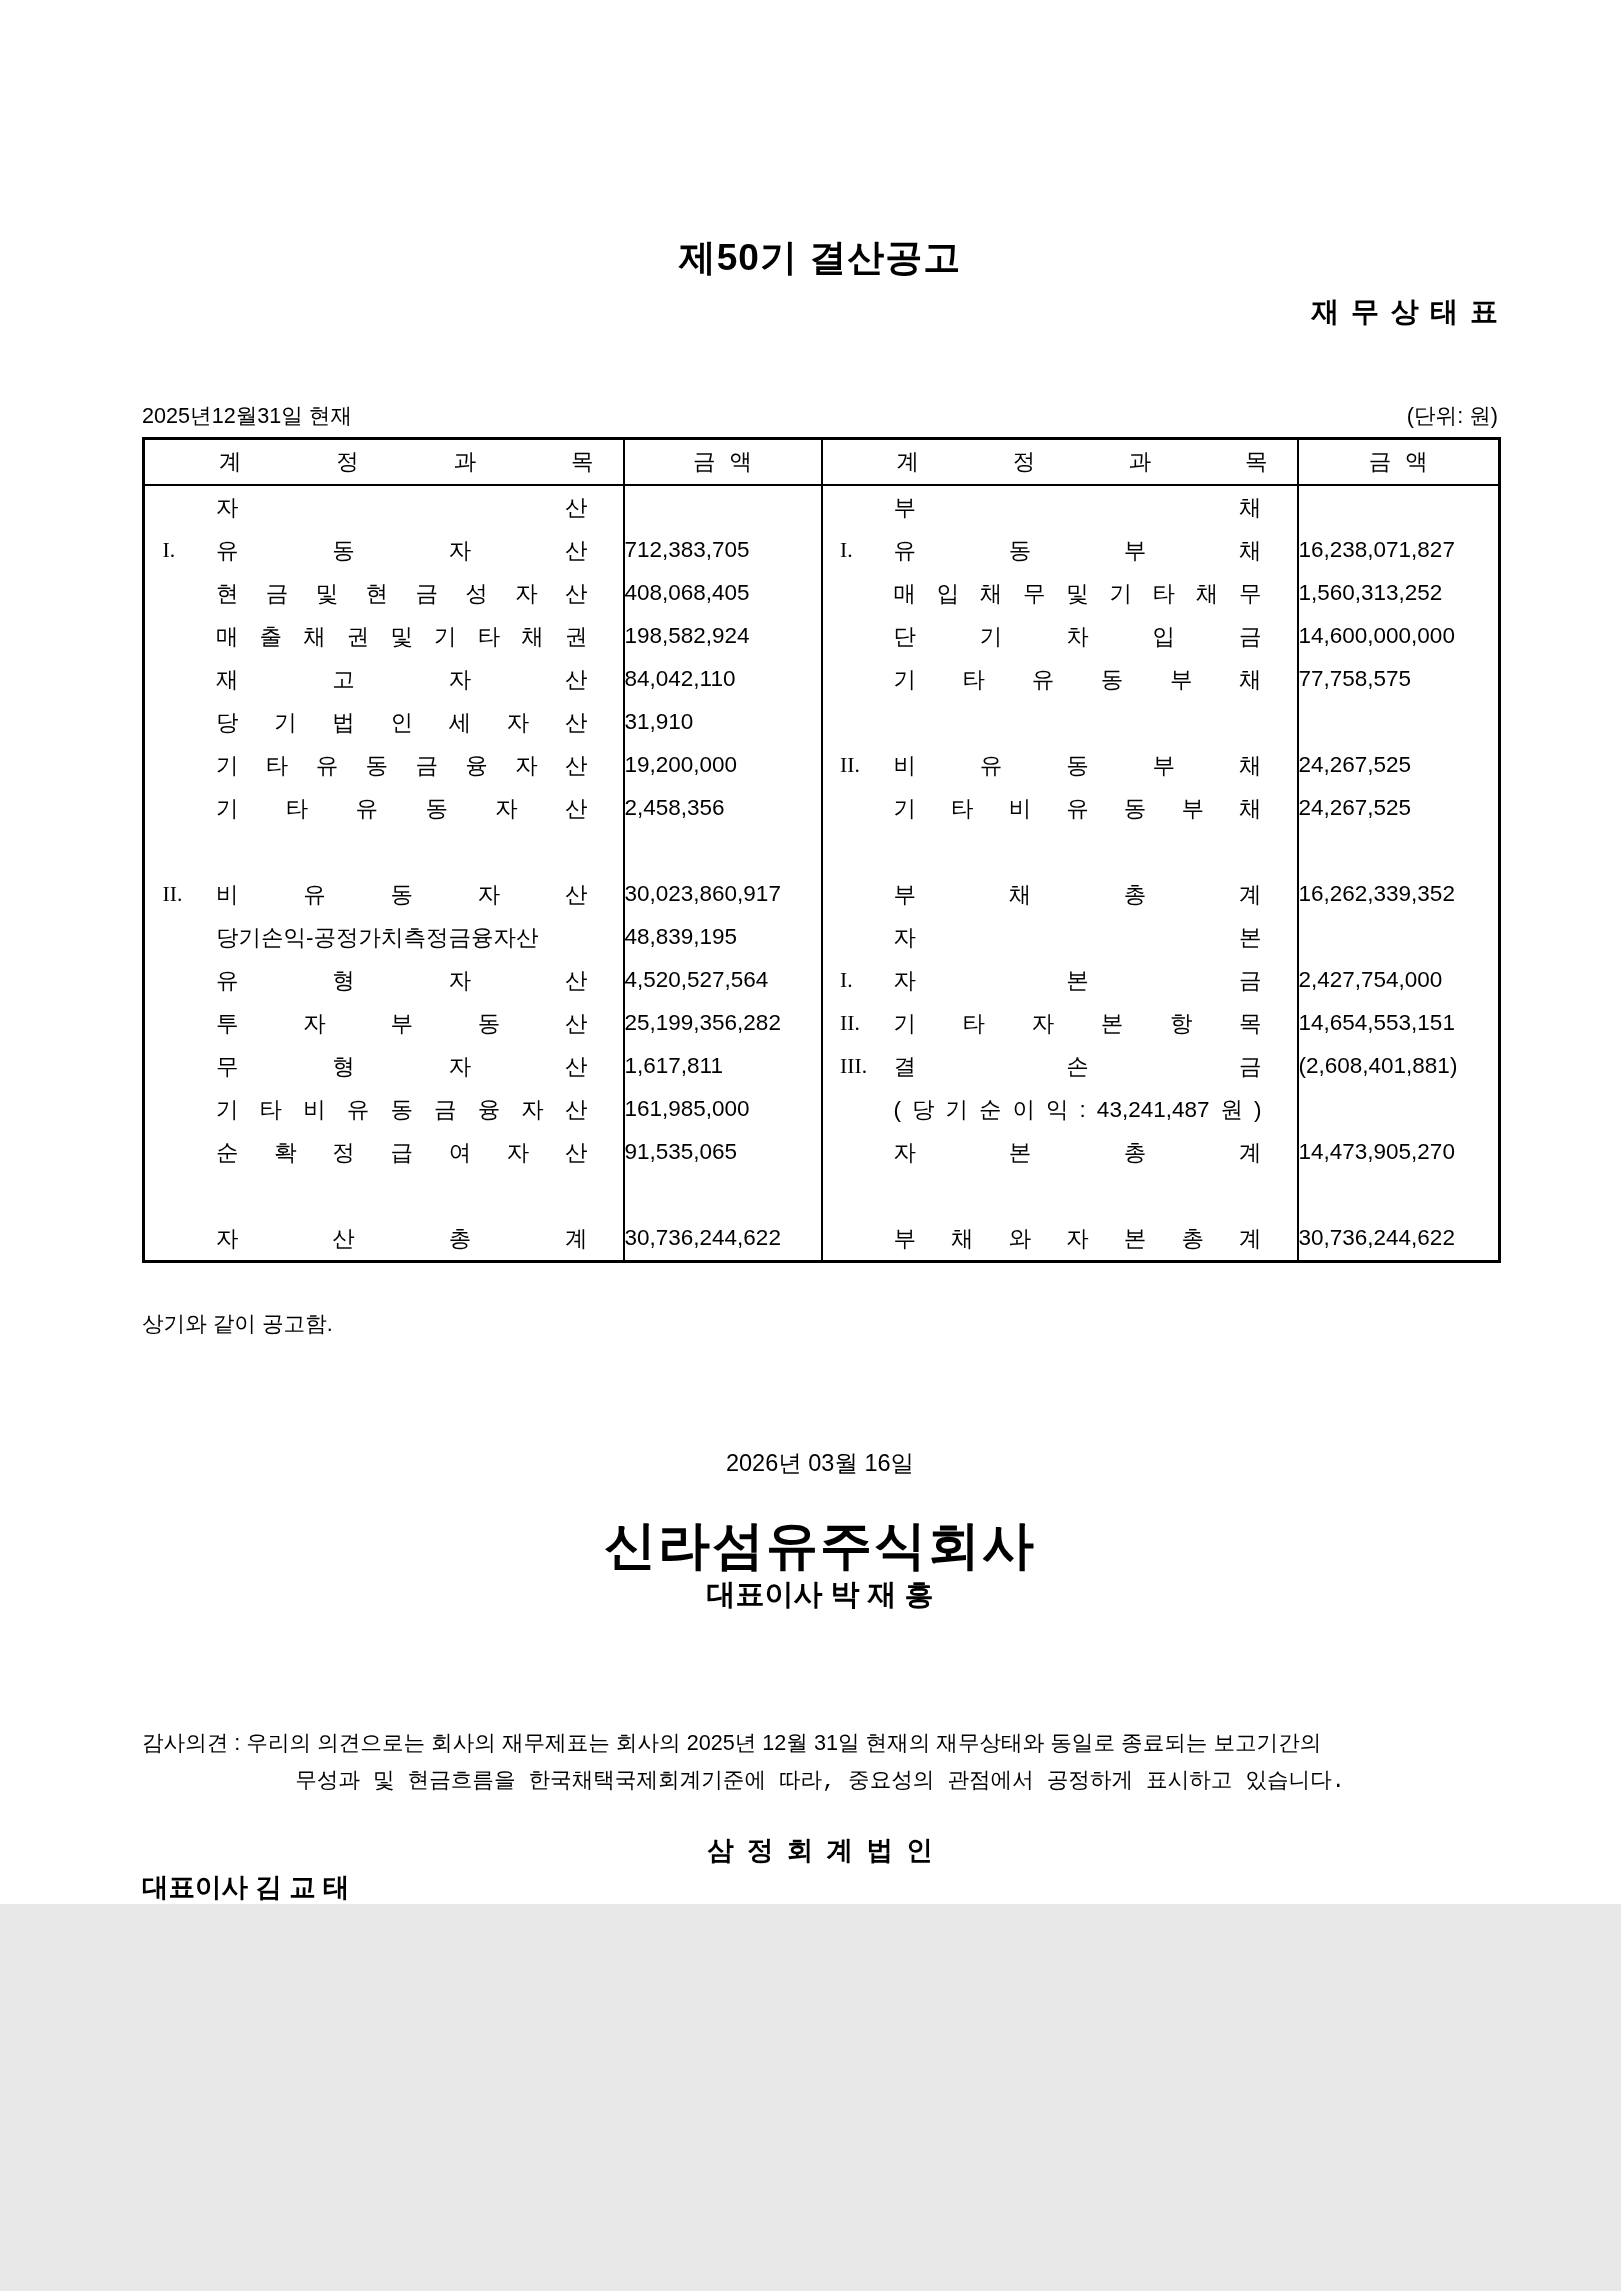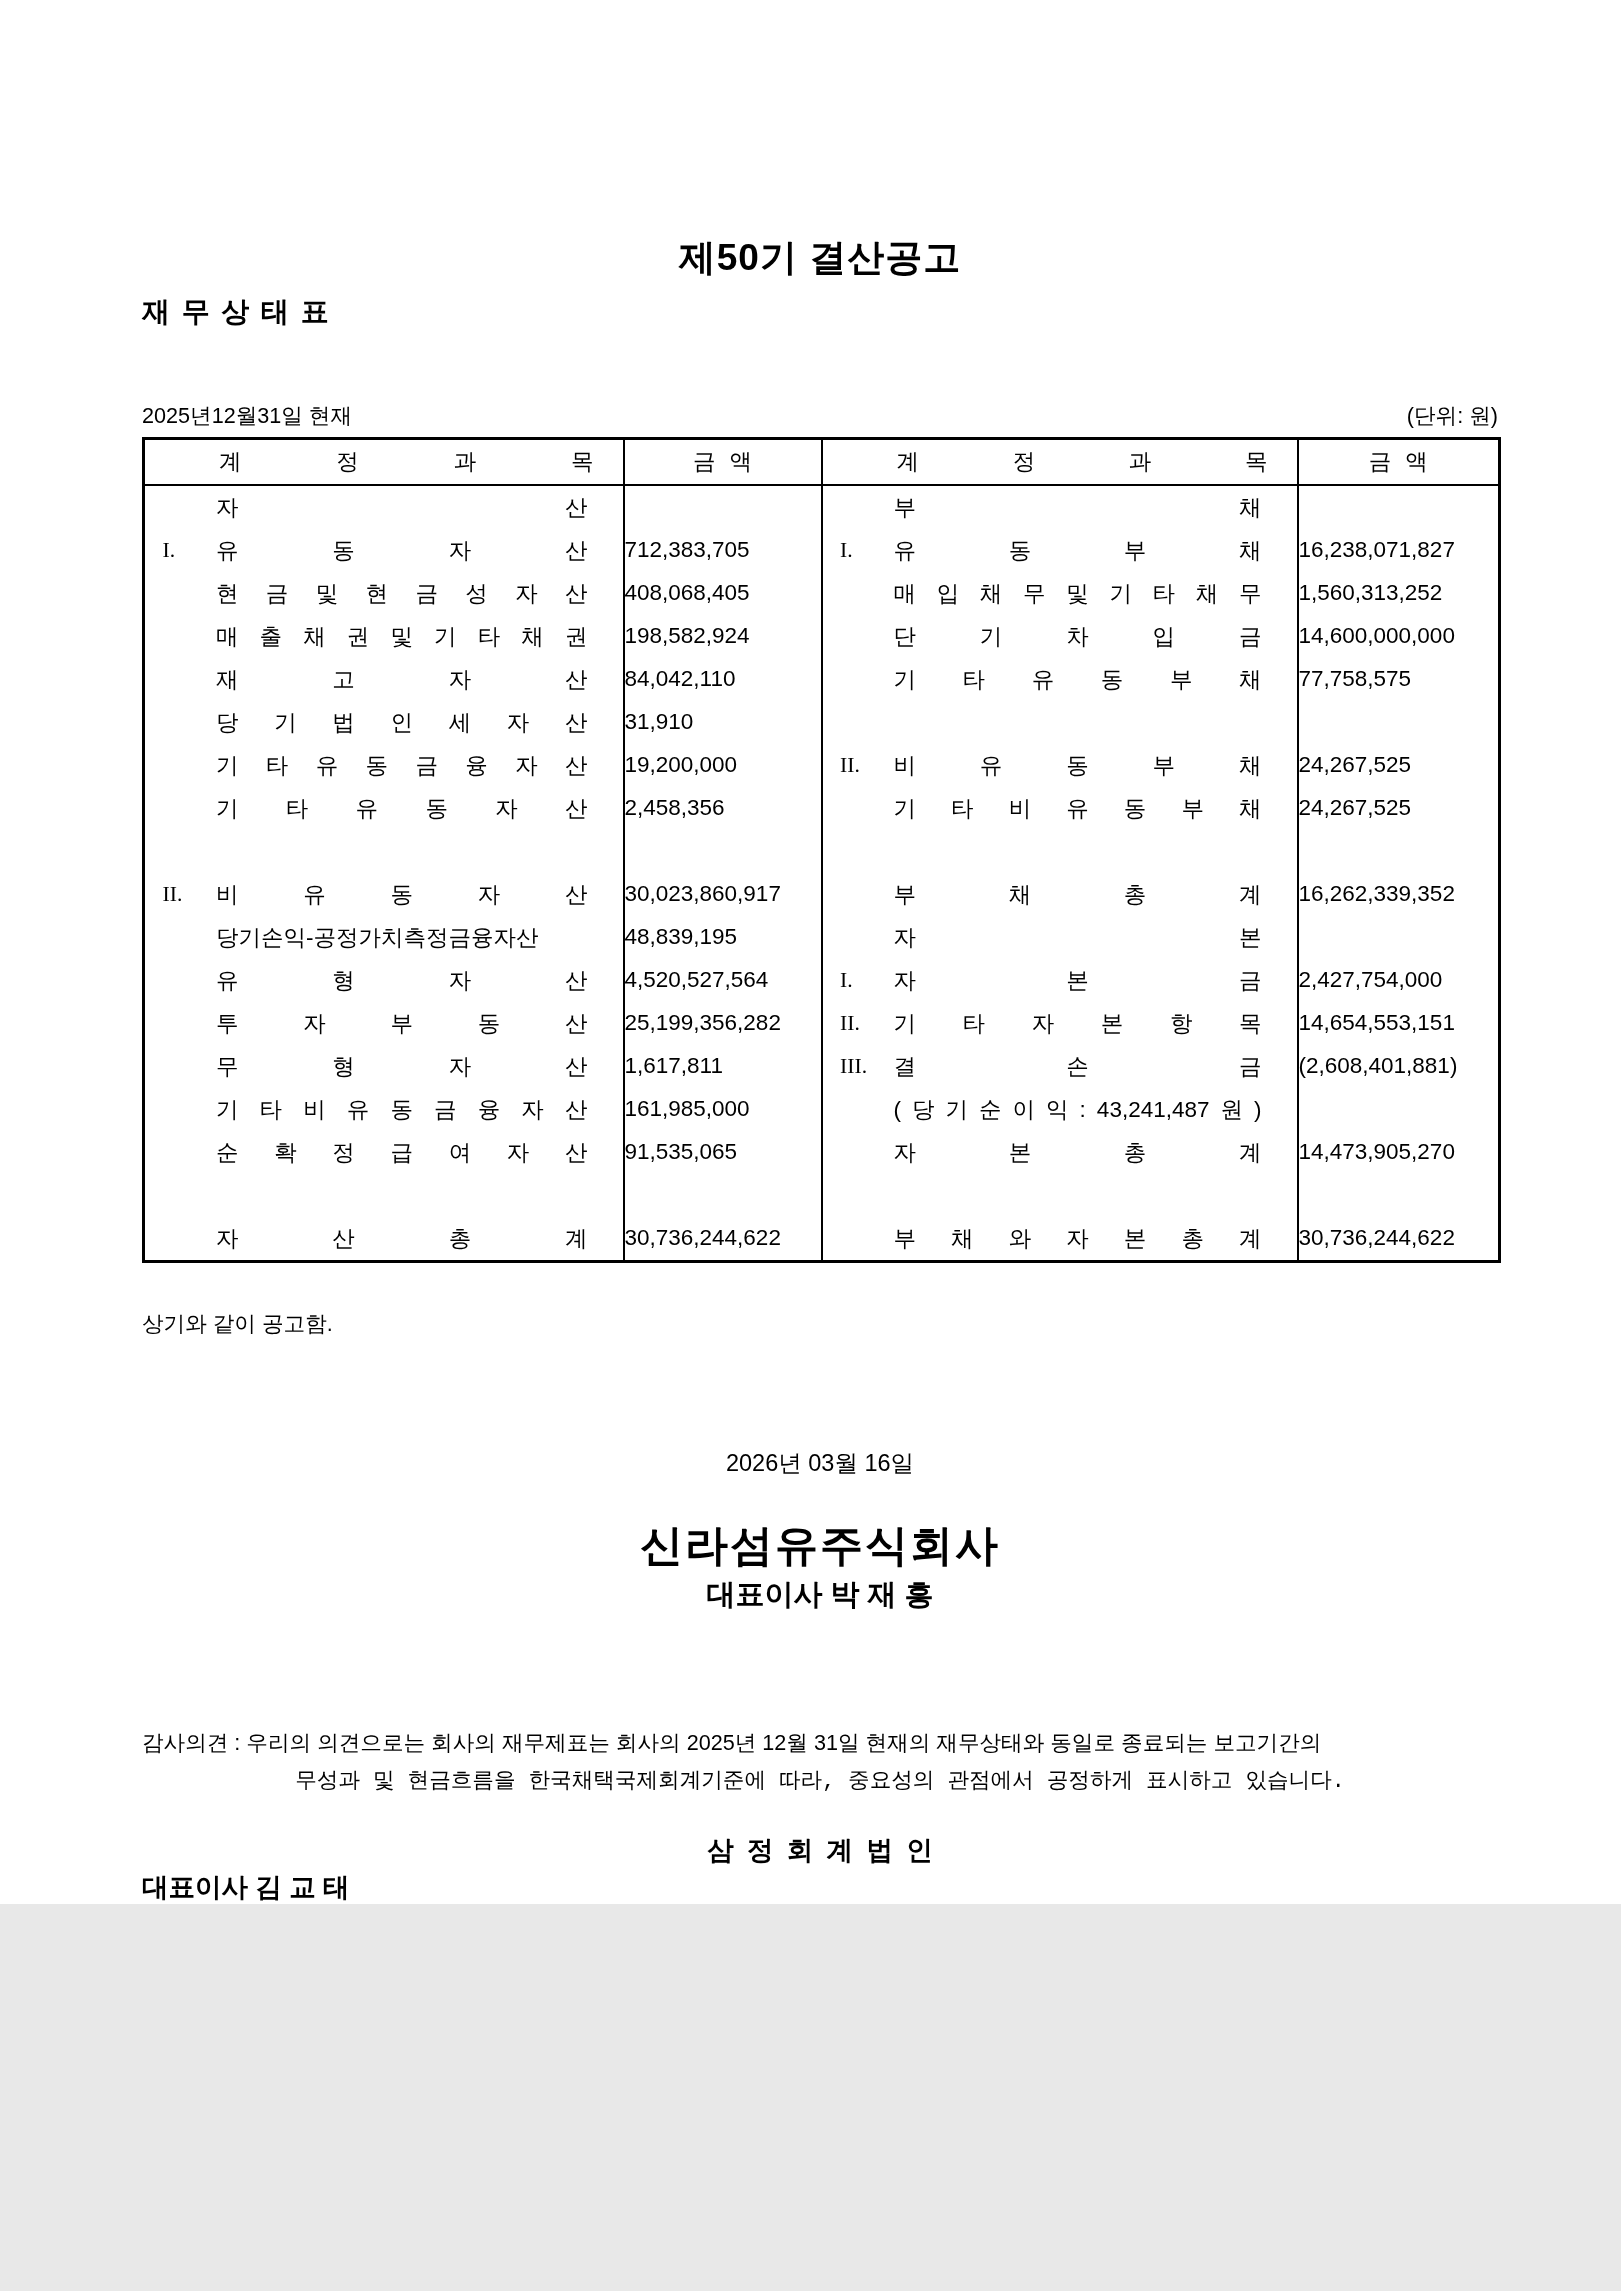--- a/index.html
+++ b/index.html
@@ -18,21 +18,21 @@
   .title{
     margin-top:235px;
     text-align:center;
     font-size:37px;
     line-height:45px;
     font-weight:bold;
     letter-spacing:1px;
   }
   .subtitle{
     margin-top:13.7px;
-    text-align:left;
+    text-align:right;
     font-size:28px;
     line-height:35px;
     font-weight:bold;
     word-spacing:3.9px;
   }
   .meta{
     margin-top:73px;
     margin-bottom:7.8px;
     display:flex;
     justify-content:space-between;
@@ -106,21 +106,21 @@
   }
   .ann-date{
     margin-top:112px;
     text-align:center;
     font-size:23.5px;
     line-height:29px;
   }
   .company{
     margin-top:43px;
     text-align:center;
-    font-size:43px;
+    font-size:52px;
     line-height:49px;
     font-weight:bold;
     letter-spacing:2px;
   }
   .ceo{
     margin-top:5.9px;
     text-align:center;
     font-size:29px;
     line-height:37px;
     font-weight:bold;

